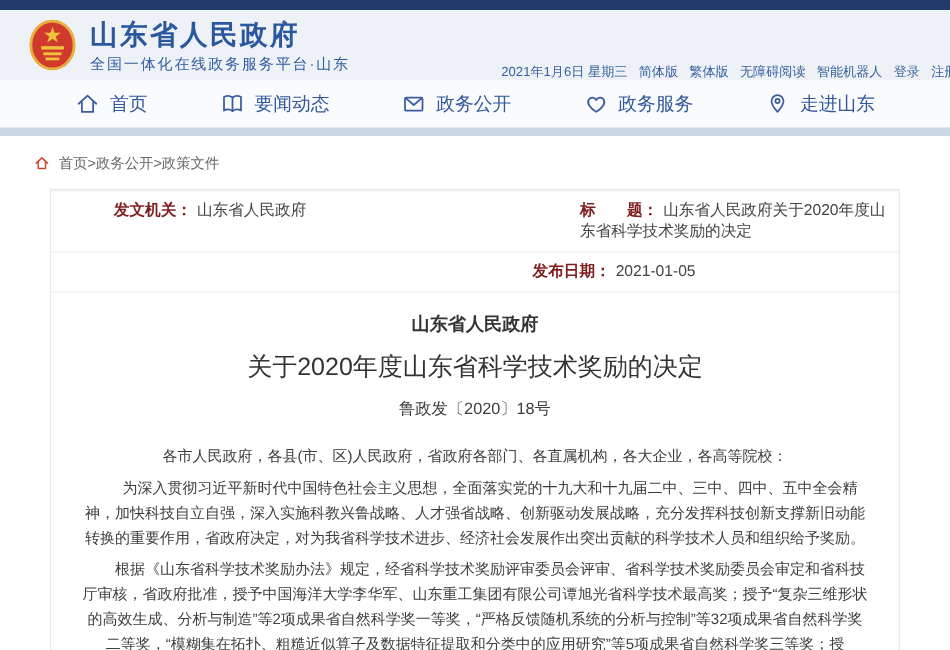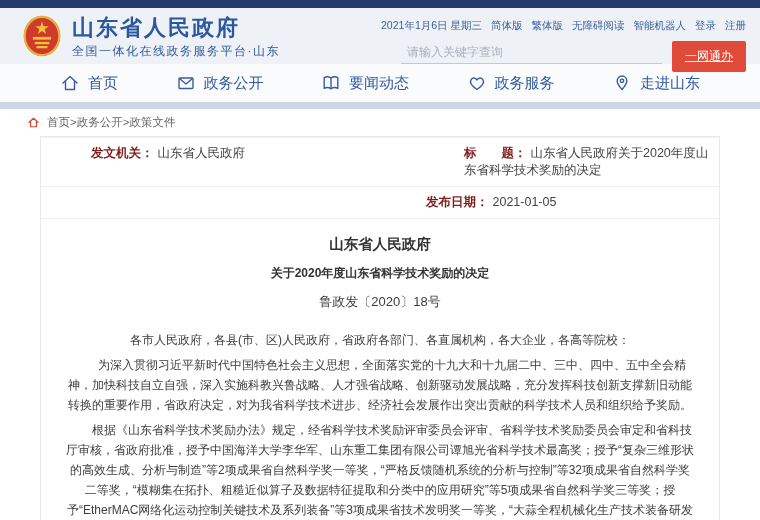--- a/index.html
+++ b/index.html
@@ -7,55 +7,55 @@
     font-family:"Liberation Sans", sans-serif; }
   .top-strip { height:8px; background:#223b6d; }
 
   
   .header { height:56px; background:#eef1f5; display:flex;
     justify-content:space-between; align-items:center; padding:0 14px 0 22px; }
   .header-left { display:flex; align-items:center; gap:10px; }
   .emblem { width:40px; height:44px; flex:0 0 auto; }
   .site-title { font-size:22px; font-weight:bold; color:#2b579e; letter-spacing:2px; }
   .site-subtitle { font-size:12px; color:#2f5ba0; margin-top:0; letter-spacing:1.5px; }
-  .header-right { display:flex; flex-direction:column; align-items:flex-end;
+  .header-right { display:flex; align-items:flex-end;
     width:345px; padding-top:18px; }
   .top-links { font-size:10.5px; color:#38629f; display:flex; gap:9px; white-space:nowrap; }
   .top-links span { cursor:pointer; }
   .search-row { display:flex; align-items:flex-start; margin-top:8px; width:100%; }
   .search-input { flex:1; background:transparent; border:none; outline:none;
     border-bottom:1px solid #c3c9d4; font-size:12px; padding:4px 6px; color:#333; }
   .search-input::placeholder { color:#a9b0bc; }
   .onenet-btn { background:#df4a39; color:#fff; font-size:12px; border:none;
     padding:7px 13px; margin-left:10px; border-radius:2px; cursor:pointer; white-space:nowrap;text-decoration:underline; }
 
   
   .nav { height:38px; background:#fafbfd; display:flex; align-items:center;
     justify-content:space-between; padding:0 60px; }
   .nav-item { display:flex; align-items:center; gap:8px; color:#33589b;
     font-size:15px; cursor:pointer; white-space:nowrap; }
   .nav-item svg { stroke:#3a5c9e; fill:none; stroke-width:1.4; stroke-linecap:round; stroke-linejoin:round; }
   .nav-strip { height:7px; background:#cbd6e6; }
 
   
-  .breadcrumb { height:27px; display:flex; align-items:center; gap:7px;
+  .breadcrumb { height:42px; display:flex; align-items:center; gap:7px;
     padding:0 27px; font-size:11.5px; color:#666; background:#fff; }
 
   
   .doc-card { margin:0 40px; border:1px solid #e8eaee; background:#fff;
     padding:0 0 20px 0; }
   .meta-grid { display:grid; grid-template-columns:1fr 305px; border-top:1px solid #edeff3; }
   .meta-cell { border-bottom:1px solid #edeff3; padding:7px 0 7px 50px;
     font-size:12.5px; color:#444; }
   .meta-cell.right { padding-left:12px; }
   .meta-label { font-weight:bold; color:#7f1d1d; margin-right:4px; }
 
   .doc-head { text-align:center; margin-top:16px; color:#333; }
   .doc-title-1 { font-size:14.5px; font-weight:bold; }
-  .doc-title-2 { font-size:12px; font-weight:bold; margin-top:11px; }
+  .doc-title-2 { font-size:20px; font-weight:normal; margin-top:11px; }
   .doc-number { font-size:13px; margin-top:11px; color:#3d3d3d; }
 
   .doc-body { padding:14px 25px 0 25px; }
   .doc-body p { font-size:12px; line-height:20px; color:#3d3d3d; margin-top:5px;text-align:center; }
   .doc-body p.indent { text-indent:2em; }
 </style>
 </head>
 <body>
 
 <div class="top-strip"></div>
@@ -95,31 +95,31 @@
 <nav class="nav">
   <div class="nav-item">
     <svg width="20" height="20" viewBox="0 0 20 20">
       <path d="M3 10 L10 3.5 L17 10"></path>
         <path d="M5.5 8.5 V16.5 H14.5 V8.5"></path>
     </svg>
     <span>首页</span>
   </div>
   <div class="nav-item">
     <svg width="20" height="20" viewBox="0 0 20 20">
+      <path d="M10 5 C8 3.6 5 3.6 3.2 4.6 V15.4 C5 14.4 8 14.4 10 15.8 C12 14.4 15 14.4 16.8 15.4 V4.6 C15 3.6 12 3.6 10 5 Z"></path>
+        <path d="M10 5 V15.8"></path>
+    </svg>
+    <span>要闻动态</span>
+  </div>
+  <div class="nav-item">
+    <svg width="20" height="20" viewBox="0 0 20 20">
       <rect x="3" y="5" width="14" height="10.5" rx="1"></rect>
         <path d="M3.5 5.5 L10 11 L16.5 5.5"></path>
     </svg>
     <span>政务公开</span>
-  </div>
-  <div class="nav-item">
-    <svg width="20" height="20" viewBox="0 0 20 20">
-      <path d="M10 5 C8 3.6 5 3.6 3.2 4.6 V15.4 C5 14.4 8 14.4 10 15.8 C12 14.4 15 14.4 16.8 15.4 V4.6 C15 3.6 12 3.6 10 5 Z"></path>
-        <path d="M10 5 V15.8"></path>
-    </svg>
-    <span>要闻动态</span>
   </div>
   <div class="nav-item">
     <svg width="20" height="20" viewBox="0 0 20 20">
       <path d="M10 16.5 C4 12.5 2.6 9 4.1 6.6 C5.6 4.3 8.6 4.6 10 7 C11.4 4.6 14.4 4.3 15.9 6.6 C17.4 9 16 12.5 10 16.5 Z"></path>
     </svg>
     <span>政务服务</span>
   </div>
   <div class="nav-item">
     <svg width="20" height="20" viewBox="0 0 20 20">
       <path d="M10 3 a4.8 4.8 0 0 1 4.8 4.8 C14.8 11.2 10 16.5 10 16.5 S5.2 11.2 5.2 7.8 A4.8 4.8 0 0 1 10 3 Z"></path>

